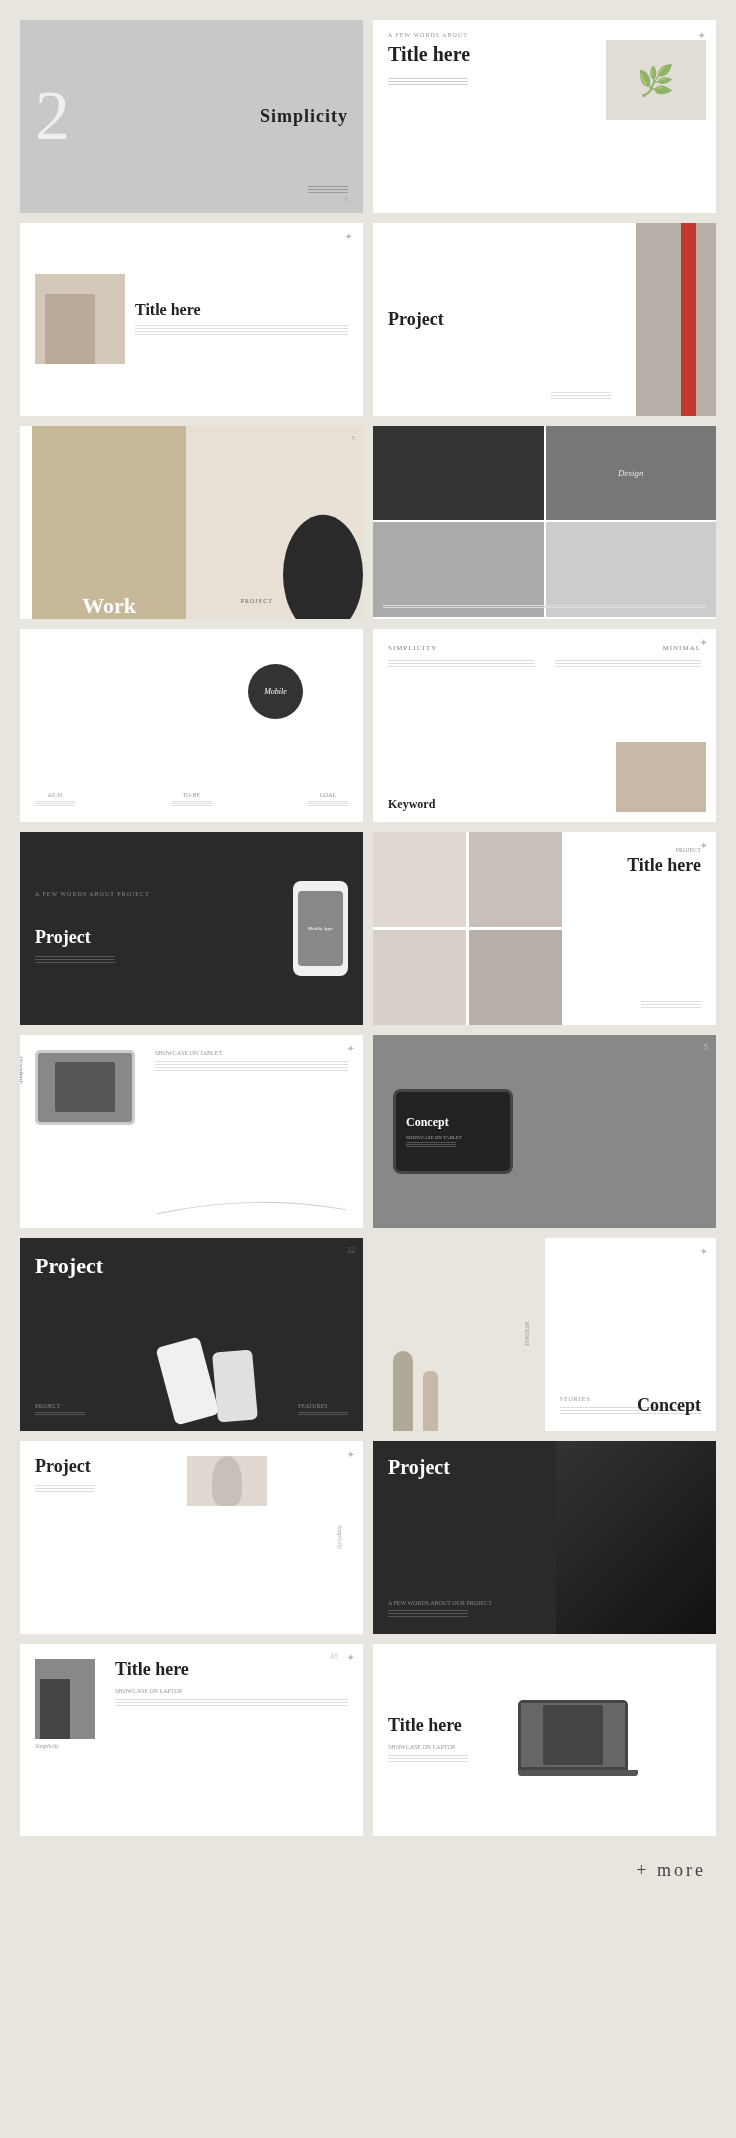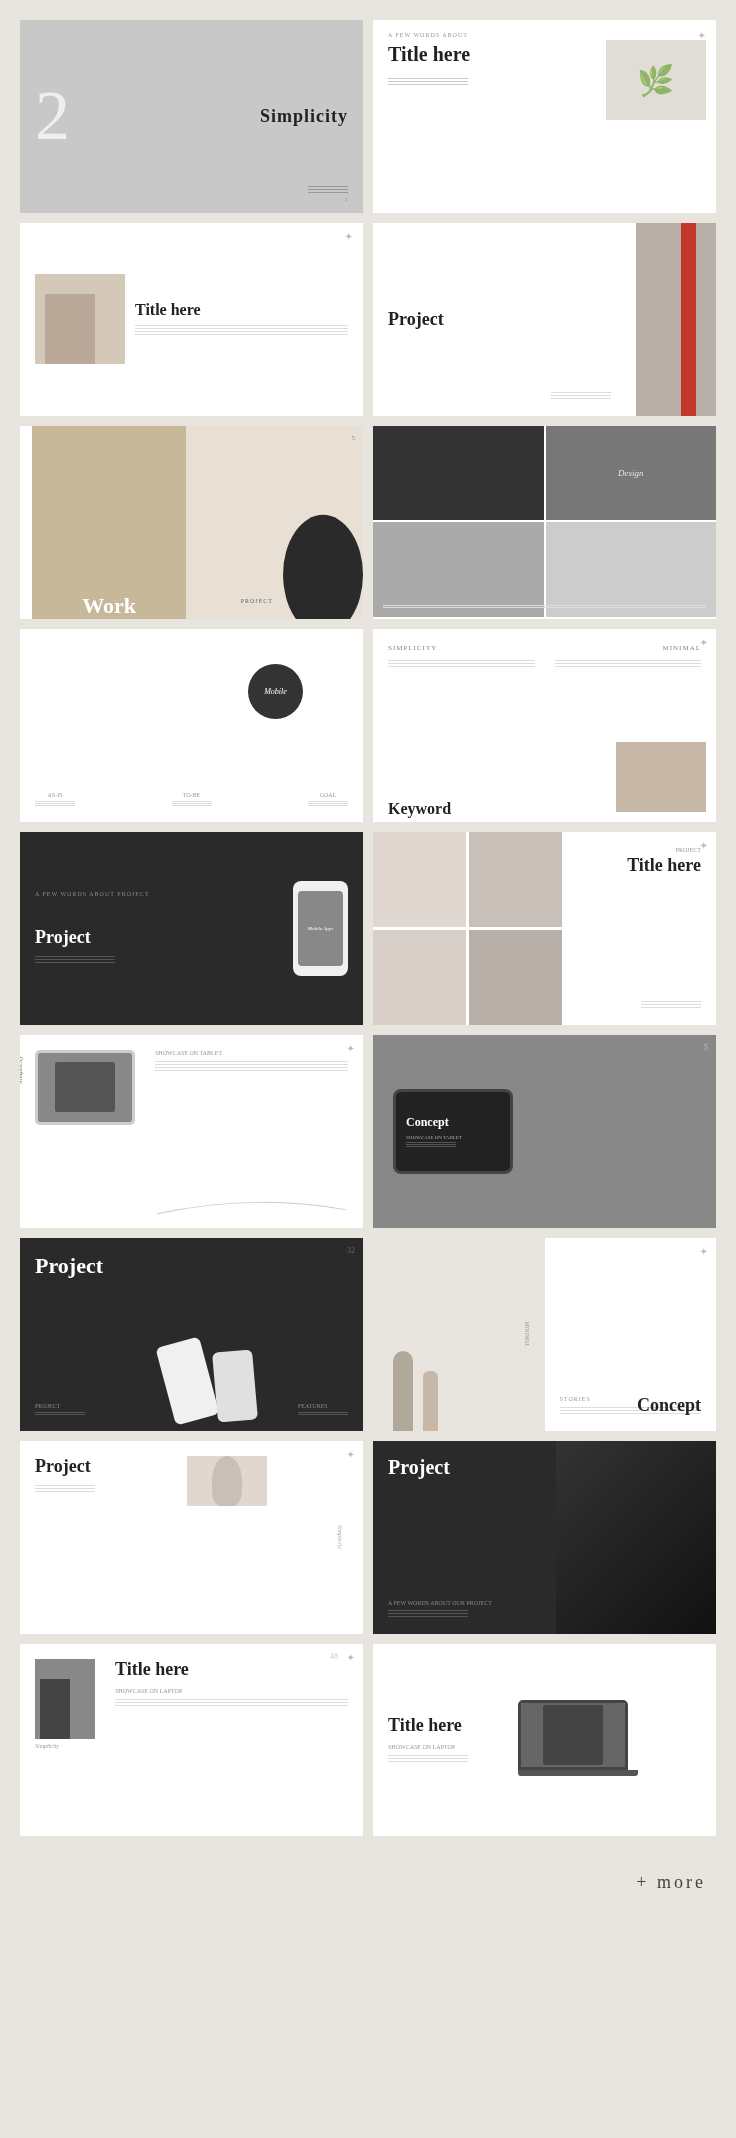--- a/index.html
+++ b/index.html
@@ -408,23 +408,23 @@
       flex: 1;
     }
     .slide-8 .col-lines span {
       display: block;
       height: 1px;
       background: #ddd;
       margin-bottom: 2px;
     }
     .slide-8 .keyword-title {
       position: absolute;
-      bottom: 4px;
+      bottom: 10px;
       left: 15px;
-      font-size: 16px;
+      font-size: 12px;
       font-weight: 700;
       color: #222;
     }
     .slide-8 .image-area {
       position: absolute;
       right: 10px;
       bottom: 10px;
       width: 90px;
       height: 70px;
       background: #c8b8a8;
@@ -1076,21 +1076,21 @@
     .slide-18 .person-on-screen {
       width: 60px;
       height: 60px;
       background: #444;
       border-radius: 2px;
     }
 
     
     .more-section {
       text-align: right;
-      padding: 36px 10px 10px;
+      padding: 24px 10px 10px;
     }
     .more-btn {
       font-size: 18px;
       color: #444;
       letter-spacing: 3px;
       font-weight: 400;
     }
   </style>
 </head>
 <body>

